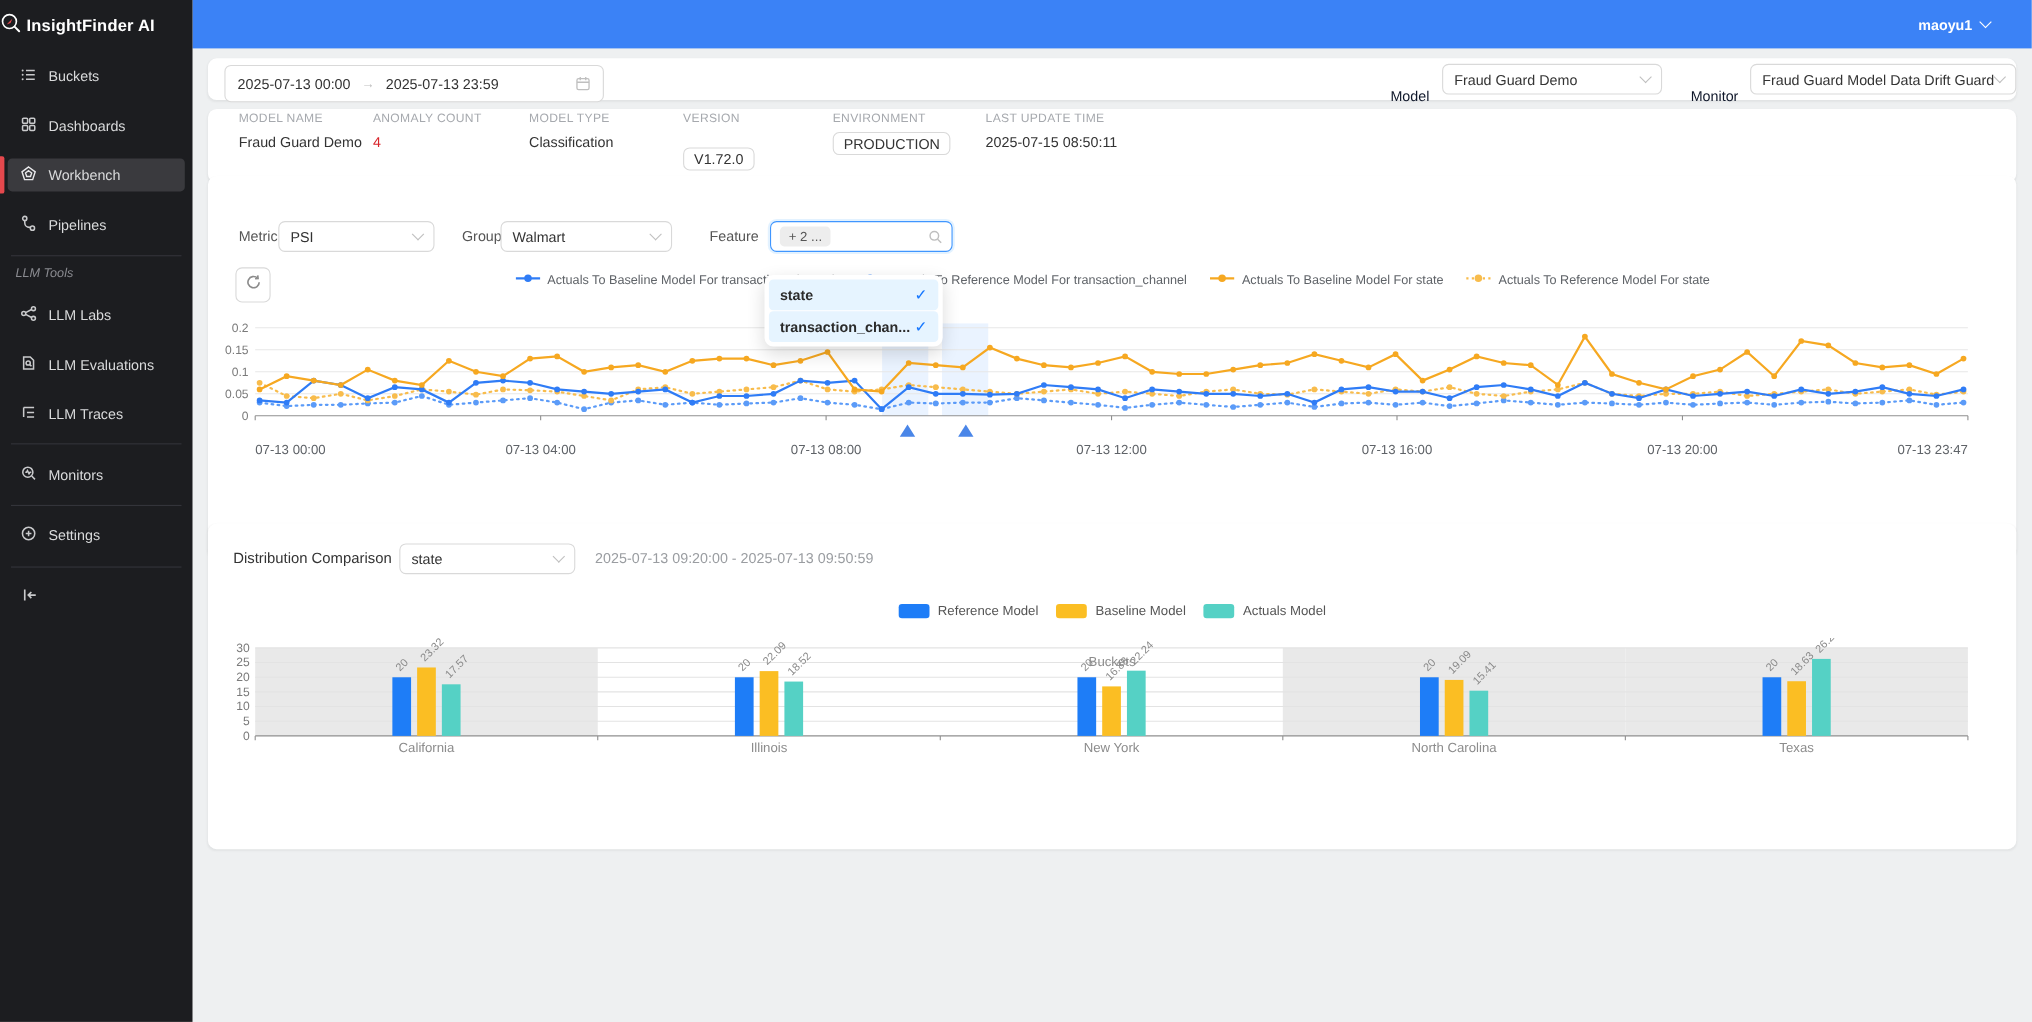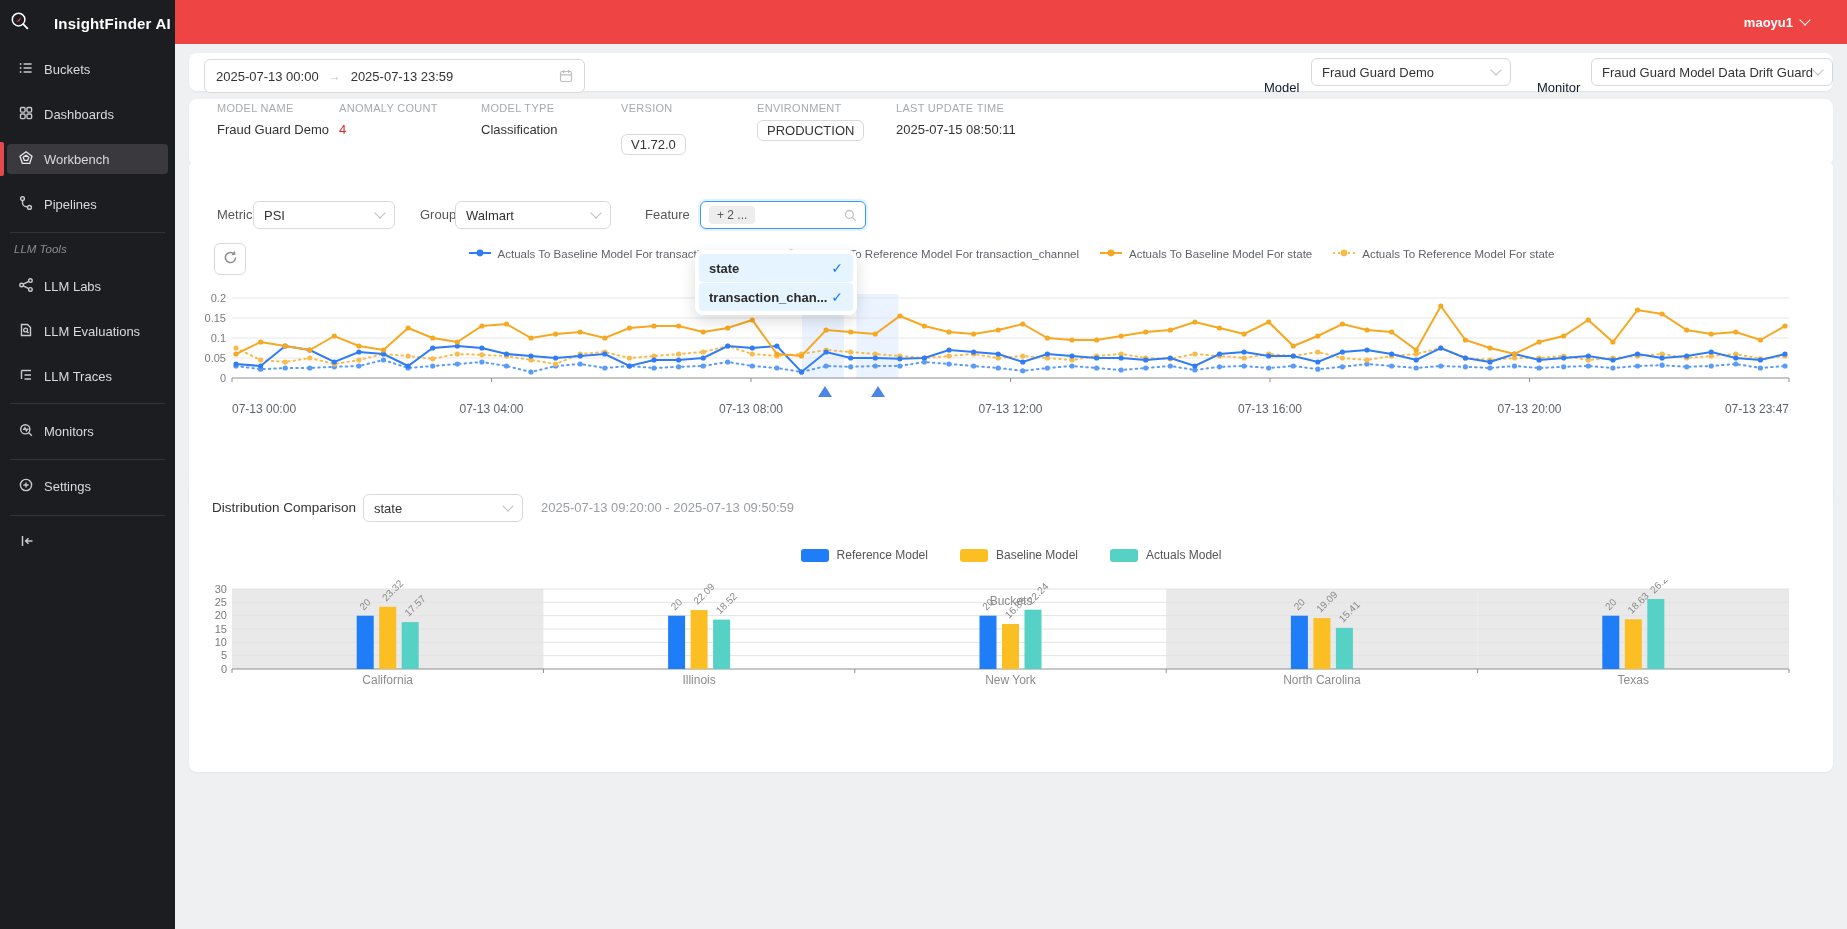--- a/index.html
+++ b/index.html
@@ -1,39 +1,39 @@
 <!DOCTYPE html>
 <html><head>
 <meta charset="utf-8">
 <style>
   html,body{margin:0;padding:0}
   body{width:1847px;height:929px;position:relative;font-family:"Liberation Sans",sans-serif;background:#eef0f1;overflow:hidden}
   
   .sidebar{position:absolute;left:0;top:0;width:175px;height:929px;background:#1c1d20;z-index:30}
-  .logo-row{display:flex;align-items:center;gap:24px;padding:11px 0 0 10px}
+  .logo-row{display:flex;align-items:center;gap:4px;padding:11px 0 0 0}
   .logo-text{color:#fff;font-weight:700;font-size:15px;letter-spacing:.2px;white-space:nowrap}
   .nav-item{position:absolute;left:7px;width:161px;height:30px;display:flex;align-items:center;gap:10px;padding-left:11px;box-sizing:border-box;color:#d9dadb;font-size:13px;border-radius:4px;cursor:pointer;white-space:nowrap}
   .nav-item.active{background:#3a3a3e}
   .active-bar{position:absolute;left:0;top:142px;width:4px;height:34px;background:#e5484d;border-radius:0 2px 2px 0}
   .nav-divider{position:absolute;left:10px;width:155px;height:1px;background:#33343a}
   .nav-section{position:absolute;left:14px;color:#8a8b90;font-size:11.5px;font-style:italic}
   .nav-item svg{flex:none}
   
-  .topbar{position:absolute;left:175px;top:0;width:1672px;height:44px;background:#ef4444;z-index:25}
+  .topbar{position:absolute;left:175px;top:0;width:1672px;height:44px;background:#3b82f6;z-index:25}
   .user{position:absolute;right:38px;top:0;height:44px;display:flex;align-items:center;gap:8px;color:#fff;font-weight:700;font-size:13px;cursor:pointer}
   .chev{width:7px;height:7px;border-right:1.6px solid #bfbfbf;border-bottom:1.6px solid #bfbfbf;transform:rotate(45deg);margin-top:-4px;flex:none}
   .chev.white{border-color:#fff}
   
   .card{position:absolute;left:189px;width:1644px;background:#fff;border-radius:8px;box-shadow:0 1px 2px rgba(0,0,0,.05)}
   #card-filter{top:53px;height:38px}
   #card-info{top:99px;height:67px}
   #card-line{top:160px;height:347px}
   #card-dist{top:476px;height:296px}
   
-  .date-range{position:absolute;left:15px;top:6px;width:381px;height:26px;border:1px solid #d9d9d9;border-radius:6px;display:flex;align-items:center;gap:10px;padding:16px 11px;box-sizing:border-box;font-size:13px;color:#333;background:#fff;cursor:pointer}
+  .date-range{position:absolute;left:15px;top:6px;width:345px;height:26px;border:1px solid #d9d9d9;border-radius:6px;display:flex;align-items:center;gap:10px;padding:16px 11px;box-sizing:border-box;font-size:13px;color:#333;background:#fff;cursor:pointer}
   .range-arrow{color:#bfbfbf;font-size:12px}
   .fl-label{position:absolute;top:16px;height:38px;line-height:38px;font-size:13px;color:#0f172a}
   .select{border:1px solid #d9d9d9;border-radius:6px;background:#fff;display:flex;align-items:center;justify-content:space-between;padding:0 10px;font-size:13px;color:#333;box-sizing:border-box;height:28px;cursor:pointer}
   .sel-abs{position:absolute}
   
   .info-field{position:absolute;top:0}
   .info-label{font-size:11px;color:#a6a9ae;letter-spacing:.3px;margin-top:3px;white-space:nowrap}
   .info-value{font-size:13px;color:#333;margin-top:8px;white-space:nowrap}
   .info-value.red{color:#d8262c}
   .chip{display:inline-block;border:1px solid #d9d9d9;border-radius:6px;padding:2px 9px;font-size:13px;color:#333}
@@ -43,21 +43,21 @@
   .tag{background:#ededed;border-radius:4px;padding:2px 8px;font-size:12px;color:#555;white-space:nowrap}
   .refresh-btn{position:absolute;left:25px;top:83px;width:30px;height:30px;border:1px solid #d9d9d9;border-radius:6px;background:#fff;display:flex;align-items:center;justify-content:center;cursor:pointer}
   .legend-row{position:absolute;left:0;top:88px;width:100%;display:flex;justify-content:center;gap:20px}
   .legend-item{display:flex;align-items:center;gap:6px;font-size:11.5px;color:#5f6368;cursor:pointer;white-space:nowrap}
   .line-chart-wrap{position:absolute;left:14px;top:130px;width:1590px;height:150px}
   .anom-tri{position:absolute;top:96px;width:0;height:0;border-left:7px solid transparent;border-right:7px solid transparent;border-bottom:11px solid #4a86e8;cursor:pointer}
   .x-label{position:absolute;top:112px;font-size:12px;color:#5f6368;white-space:nowrap}
   
   .dist-title{position:absolute;left:23px;top:24px;font-size:13.5px;color:#333}
   .dist-range{position:absolute;left:352px;top:24px;font-size:13px;color:#9a9da1;white-space:nowrap}
-  .bar-legend{position:absolute;left:0;top:72px;width:100%;display:flex;justify-content:center;gap:32px}
+  .bar-legend{position:absolute;left:0;top:72px;width:100%;display:flex;justify-content:center;gap:16px}
   .bar-legend-item{display:flex;align-items:center;gap:8px;font-size:12px;color:#555;cursor:pointer}
   .swatch{width:28px;height:13px;border-radius:3px}
   .bar-chart-wrap{position:absolute;left:18px;top:104px;width:1590px;height:140px}
   .buckets-label{position:absolute;left:0;top:118px;width:100%;text-align:center;font-size:12px;color:#8c8c8c}
   
   .dropdown{position:absolute;left:695px;top:250px;width:162px;background:#fff;border-radius:8px;box-shadow:0 6px 16px rgba(0,0,0,.14);padding:4px;z-index:40;box-sizing:border-box}
   .dd-option{height:28px;display:flex;align-items:center;justify-content:space-between;padding:0 10px;background:#e6f4ff;font-size:13px;font-weight:700;color:#2b2b2b;border-radius:4px;cursor:pointer}
   .dd-option + .dd-option{margin-top:1px}
   .dd-check{color:#1677ff;font-size:14px;font-weight:400}
 </style>

